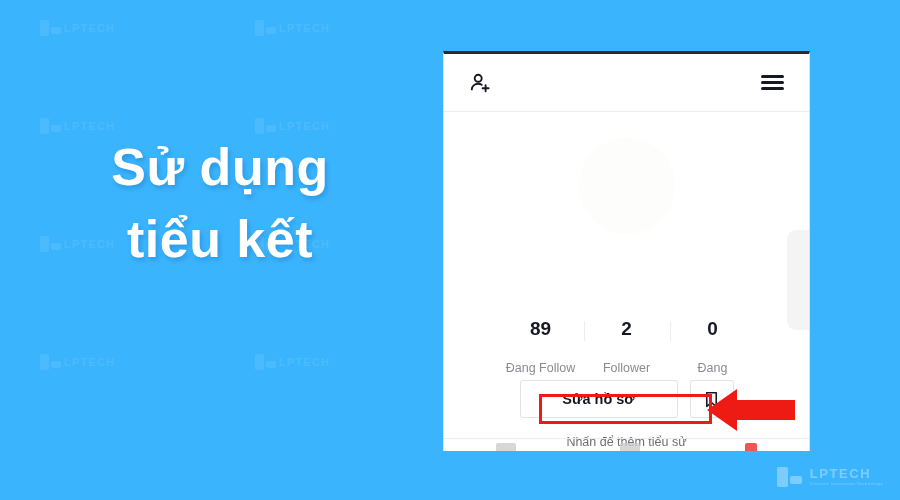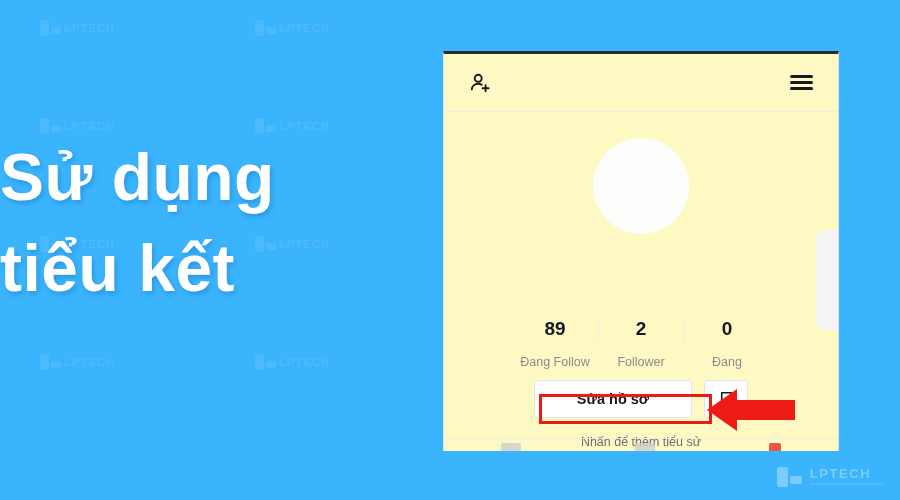--- a/index.html
+++ b/index.html
@@ -61,41 +61,41 @@
     color: #ffffff;
   }
 
   
   .headline {
     position: absolute;
     left: 0;
     top: 132px;
     width: 440px;
     z-index: 4;
-    text-align: left;
+    text-align: center;
     color: #ffffff;
     font-weight: 700;
-    font-size: 66px;
+    font-size: 52px;
     line-height: 1.38;
     letter-spacing: 0.5px;
     text-shadow: 2px 3px 5px rgba(0, 90, 160, 0.30);
   }
   .headline .hl-line {
     display: block;
     white-space: nowrap;
   }
 
   
   .mockup {
     position: absolute;
     left: 443px;
     top: 51px;
-    width: 396px;
+    width: 367px;
     height: 400px;
-    background: #fef9c3;
+    background: #ffffff;
     border-left: 1px solid #e2e2e2;
     border-right: 1px solid #e2e2e2;
     border-top: 3px solid #2b2b2b;
     box-sizing: border-box;
     overflow: hidden;
     z-index: 3;
   }
 
   .topbar {
     position: relative;
@@ -179,21 +179,21 @@
     height: 20px;
     background: #ededed;
   }
   .stat-value {
     font-size: 19px;
     font-weight: 700;
     color: #161823;
     line-height: 1.25;
   }
   .stat-label {
-    margin-top: 14px;
+    margin-top: 20px;
     font-size: 12.5px;
     color: #8a8b91;
     line-height: 1.2;
   }
 
   .actions {
     position: absolute;
     left: 0;
     right: 0;
     top: 268px;

